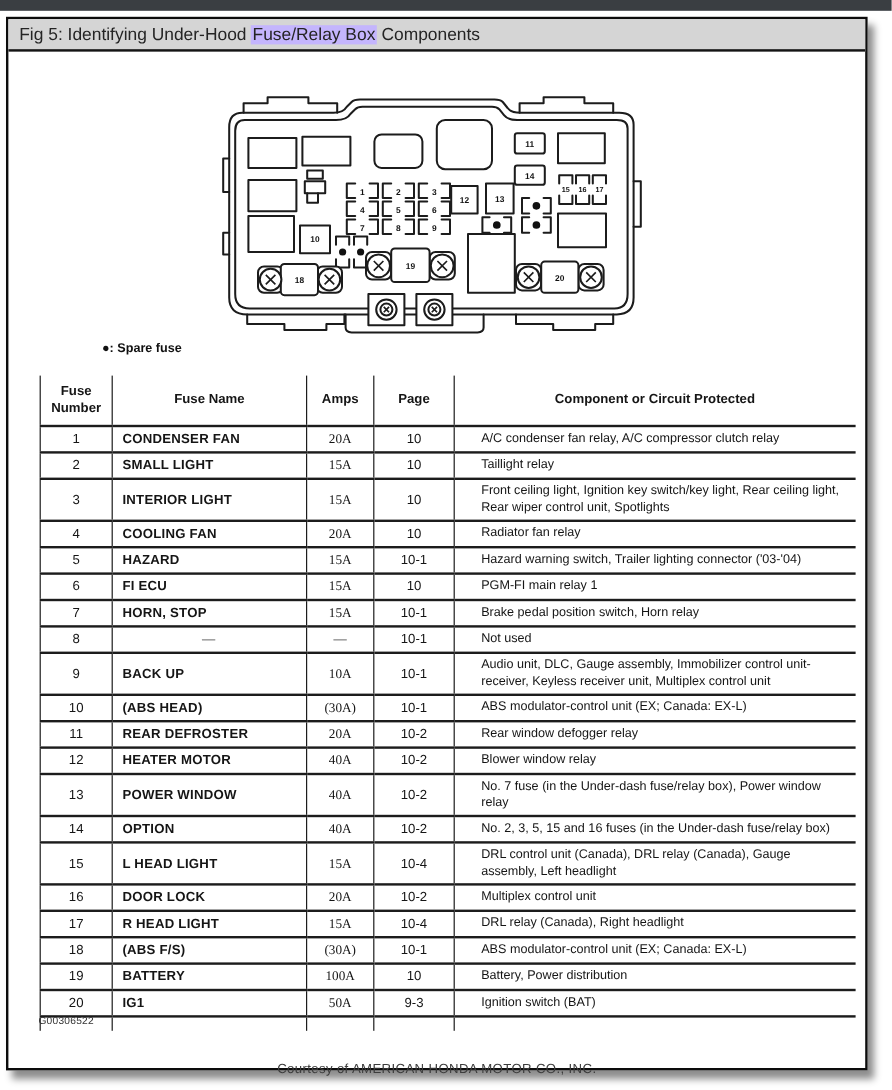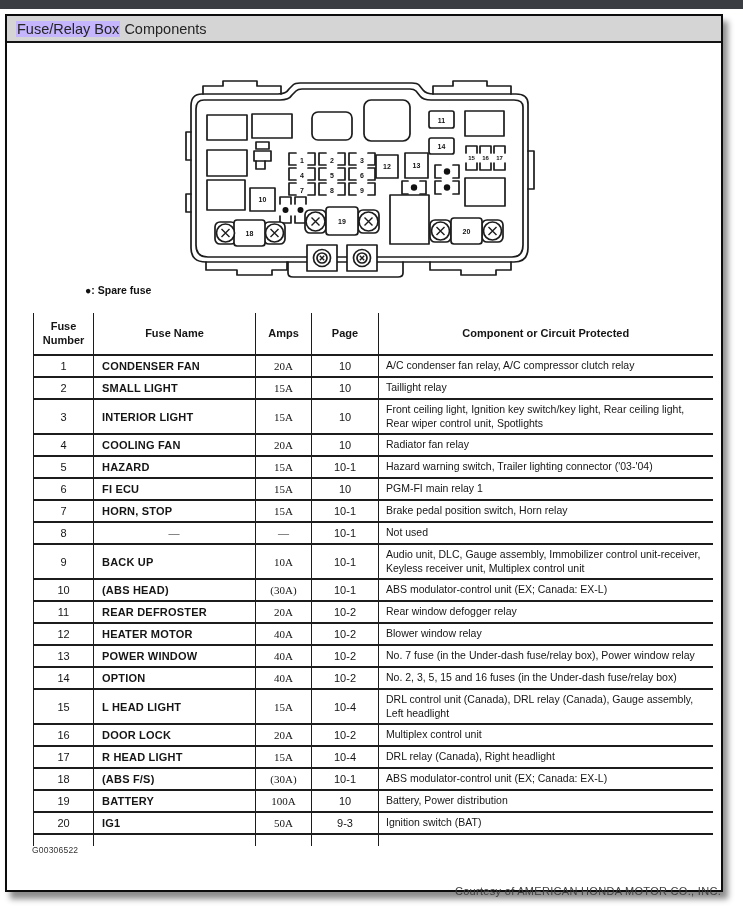--- a/index.html
+++ b/index.html
@@ -30,35 +30,35 @@
   .fuse-table th,.fuse-table td{box-sizing:border-box;vertical-align:middle;}
   .fuse-table th{font-weight:bold;text-align:center;height:42px;line-height:1.25;
                  border-bottom:2px solid #1c1c1c;}
   .fuse-table td{height:22px;border-bottom:2px solid #1c1c1c;}
   .fuse-table th:nth-child(-n+4),.fuse-table td:nth-child(-n+4){border-right:1.5px solid #1c1c1c;}
   .fuse-table th:first-child,.fuse-table td:first-child{border-left:1.5px solid #1c1c1c;}
   td.num,td.amps,td.page{text-align:center;}
   td.name{padding-left:8px;font-weight:600;letter-spacing:.2px;margin-top:11px;}
   td.name.dash,td.amps{font-weight:400;font-family:Liberation Serif, serif;}
   td.name.dash{text-align:center;padding-left:0;}
-  td.comp{padding:3px 6px 3px 7px;font-size:10.5px;line-height:13.5px;}
+  td.comp{padding:3px 6px 3px 22px;font-size:10.5px;line-height:13.5px;}
   tr.stub td{height:12px;border-bottom:none;}
 
   .code{position:absolute;left:25px;top:800px;font-size:8.5px;color:#333;letter-spacing:.2px;}
-  .courtesy{position:absolute;left:0;top:840px;width:100%;text-align:right;
+  .courtesy{position:absolute;left:0;top:840px;width:100%;text-align:center;
             font-size:11px;color:#3d3d3d;letter-spacing:.3px;}
 </style>
 </head>
 <body>
 
 <div class="top-bar"></div>
 
 <div class="frame">
   <div class="title-bar">
-    <span class="hl">Fuse/Relay Box</span><span> Components</span>
+    <span>Fig 5: Identifying Under-Hood </span><span class="hl">Fuse/Relay Box</span><span> Components</span>
   </div>
 
   <div class="content">
 
     <svg class="diagram" viewBox="0 0 380 205">
 
       <g>
         <path class="dg" d="M 18,18 L 18,10 L 38,10 L 38,5 L 72,5 L 72,10 L 96,10 L 96,18"></path>
         <path class="dg" d="M 248,18 L 248,10 L 268,10 L 268,5 L 302,5 L 302,10 L 326,10 L 326,18"></path>
         <path class="dg" d="M 6,30 Q 6,18 17,18 L 93,18 Q 101,18 104,13 L 108,9 Q 110,7 115,7 L 227,7 Q 232,7 234,9 L 238,14 Q 241,18 249,18 L 331,18 Q 343,18 343,28 L 343,172 Q 343,186 329,186 L 21,186 Q 6,186 6,172 Z"></path>

